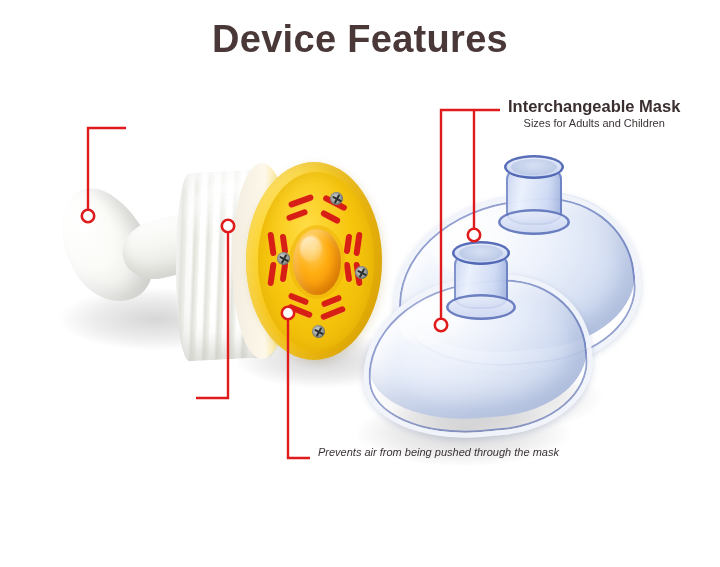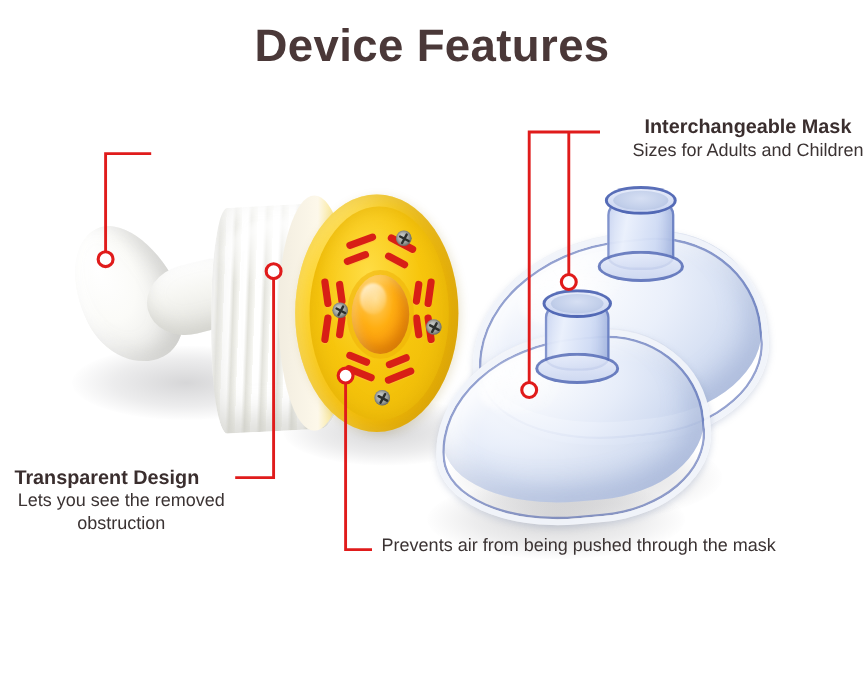--- a/index.html
+++ b/index.html
@@ -21,30 +21,30 @@
     color:#4a3838;
   }
 
   
   .callout{position:absolute;}
   .callout .ct{
     font-size:16.5px;font-weight:bold;color:#3a2e2e;
     white-space:nowrap;line-height:1.12;
   }
   .callout .cs{
-    font-size:15px;font-weight:normal;color:#3b3333;
+    font-size:11px;font-weight:normal;color:#3b3333;
     line-height:1.22;margin-top:2px;
   }
   .c-handle{left:133px;top:117px;}
-  .c-mask{left:527px;top:97px;text-align:center;}
+  .c-mask{left:508px;top:97px;text-align:center;}
   .c-mask .cs{text-align:center;}
   .c-trans{left:12px;top:389px;}
   .c-trans .cs{text-align:center;width:178px;}
   .c-valve{left:318px;top:444px;text-align:center;}
-  .c-valve .cs{text-align:right;}
+  .c-valve .cs{text-align:right;font-style:italic;}
 
   
   #leaders{position:absolute;left:0;top:0;width:720px;height:567px;pointer-events:none;}
 
   
   .shadow{
     position:absolute;border-radius:50%;
     background:radial-gradient(ellipse at 50% 50%, rgba(120,120,125,.30) 0%, rgba(140,140,145,.16) 45%, rgba(255,255,255,0) 72%);
   }
 
@@ -267,22 +267,18 @@
       <circle cx="288" cy="313" r="6.2"></circle>
     </g>
   </svg>
 
 
   <div class="callout c-mask">
     <div class="ct">Interchangeable Mask</div>
     <div class="cs">Sizes for Adults and Children</div>
   </div>
 
-  <div class="callout c-trans">
-    <div class="ct">Transparent Design</div>
-    <div class="cs">Lets you see the removed obstruction</div>
-  </div>
 
   <div class="callout c-valve">
     <div class="cs">Prevents air from being pushed through the mask</div>
   </div>
 
 </div>
 
 </body></html>

